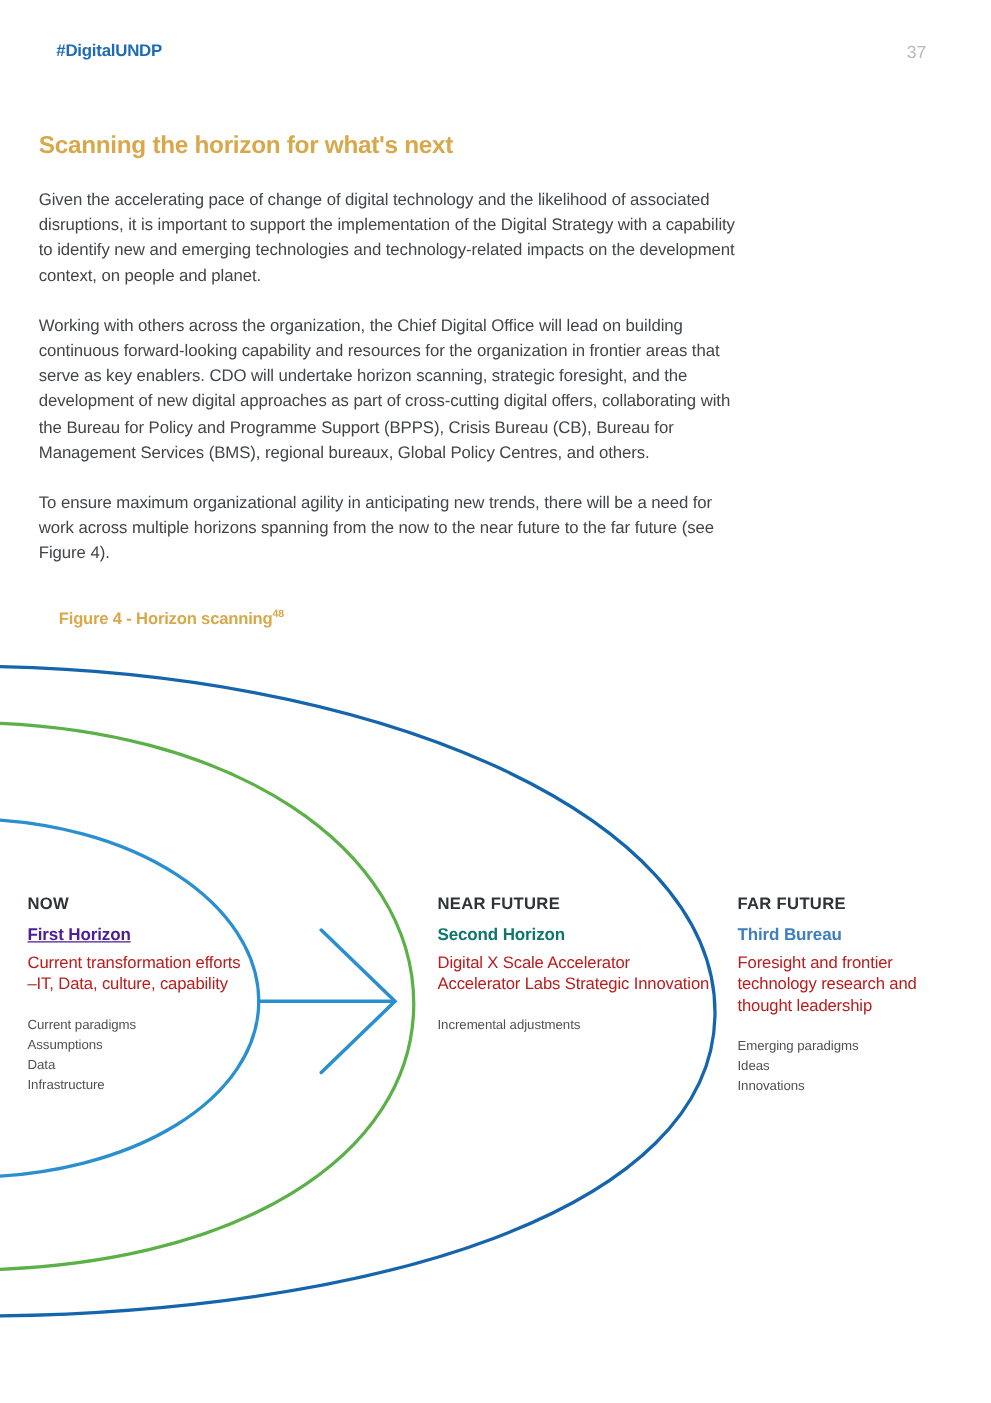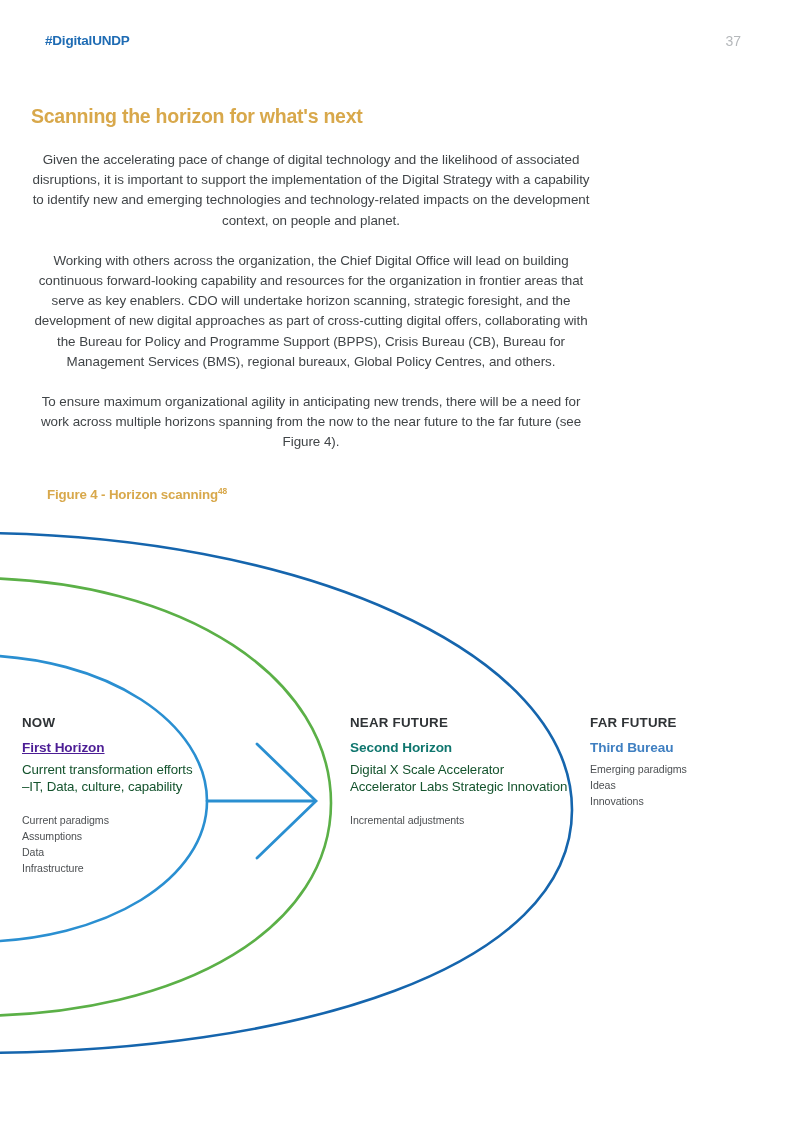--- a/index.html
+++ b/index.html
@@ -57,21 +57,20 @@
     color: #d8a84b;
     letter-spacing: -0.25px;
     margin: 0 0 22px 0;
   }
   .para {
     font-size: 13.4px;
     line-height: 20.2px;
     color: #414548;
     margin: 0 0 20px 0;
     letter-spacing: -0.05px;
-    text-align: center;
   }
   .para:last-of-type { margin-bottom: 0; }
   .figure-caption {
     position: absolute;
     left: 47px;
     top: 487px;
     font-size: 13.3px;
     font-weight: bold;
     color: #d8a84b;
     letter-spacing: -0.15px;
@@ -117,21 +116,21 @@
     letter-spacing: -0.1px;
     margin-bottom: 6px;
   }
   .horizon-blue-light { color: #4c1d95; text-decoration: underline; }
   .horizon-green      { color: #0f766e; }
   .horizon-blue-mid   { color: #3f7fc1; }
 
   .col-body {
     font-size: 13.3px;
     line-height: 17.4px;
-    color: #14532d;
+    color: #b91c1c;
     letter-spacing: -0.1px;
     margin-bottom: 16px;
   }
   .col-list {
     font-size: 10.6px;
     line-height: 16px;
     color: #4d5053;
     letter-spacing: -0.05px;
   }
   .col-list div { white-space: nowrap; }
@@ -190,20 +189,21 @@
       <div class="col-horizon horizon-green">Second Horizon</div>
       <div class="col-body">Digital X Scale Accelerator Accelerator Labs Strategic Innovation</div>
       <div class="col-list">
         <div>Incremental adjustments</div>
       </div>
     </div>
 
     <div class="horizon-col col-far">
       <div class="col-era">FAR FUTURE</div>
       <div class="col-horizon horizon-blue-mid">Third Bureau</div>
+      <div class="col-body">Foresight and frontier technology research and thought leadership</div>
       <div class="col-list">
         <div>Emerging paradigms</div>
         <div>Ideas</div>
         <div>Innovations</div>
       </div>
     </div>
 
   </div>
 </div>
 

